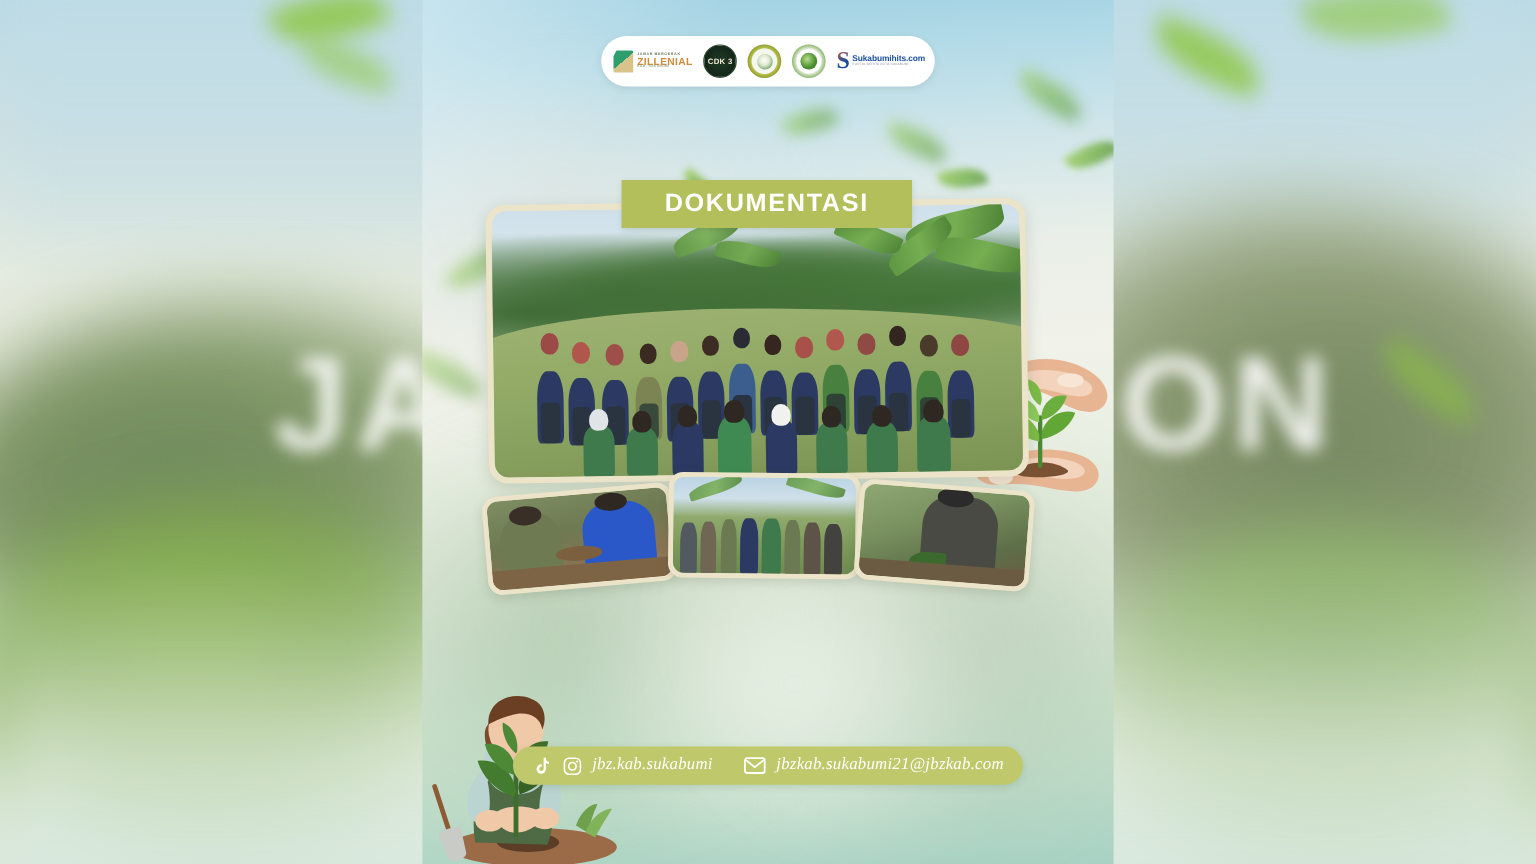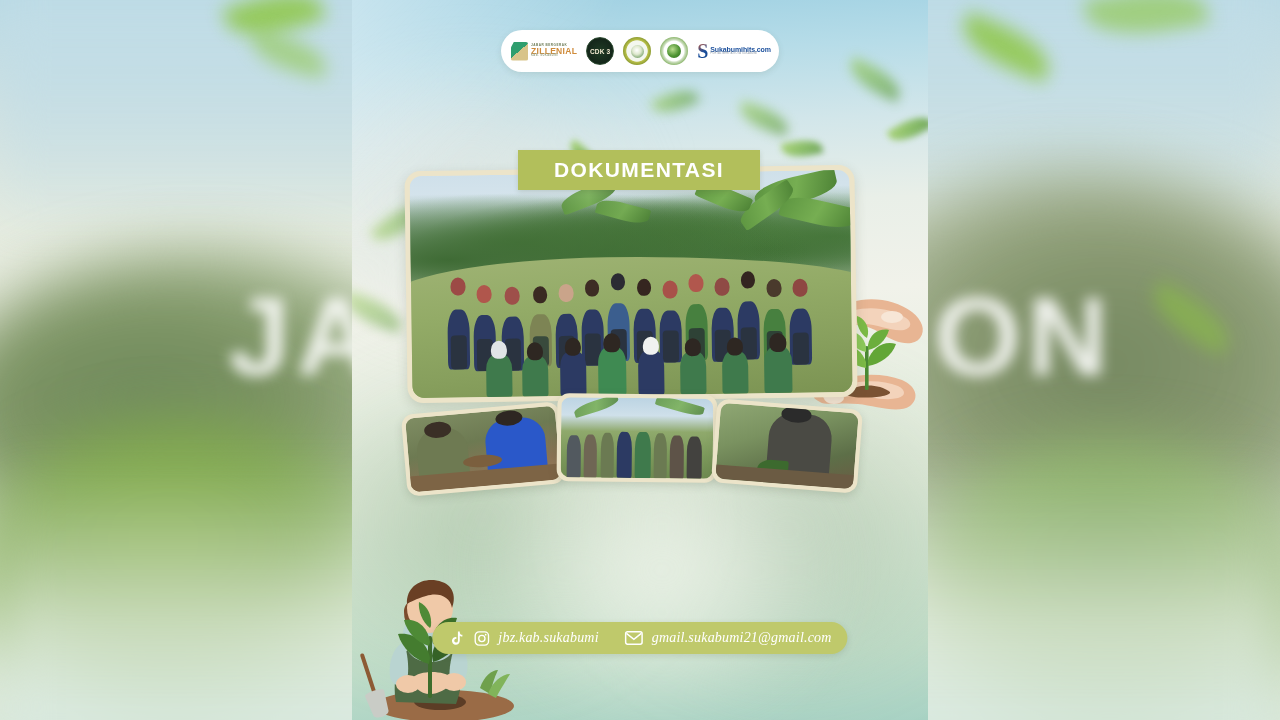--- a/index.html
+++ b/index.html
@@ -607,18 +607,18 @@
         </svg>
       </span>
       <span class="handle">jbz.kab.sukabumi</span>
       <span class="gap"></span>
       <span class="ic">
         <svg width="19" height="16" viewBox="0 0 24 20" fill="none" stroke="#ffffff" stroke-width="1.9">
           <rect x="1.6" y="2.2" width="20.8" height="15.6" rx="2.4"></rect>
           <path d="M2.6 4.2 L12 11.6 L21.4 4.2"></path>
         </svg>
       </span>
-      <span class="mail">gmail.sukabumi21@gmail.com</span>
+      <span class="mail">jbzkab.sukabumi21@jbzkab.com</span>
     </div>
 
   </div>
 
 </div>
 
 </body></html>

